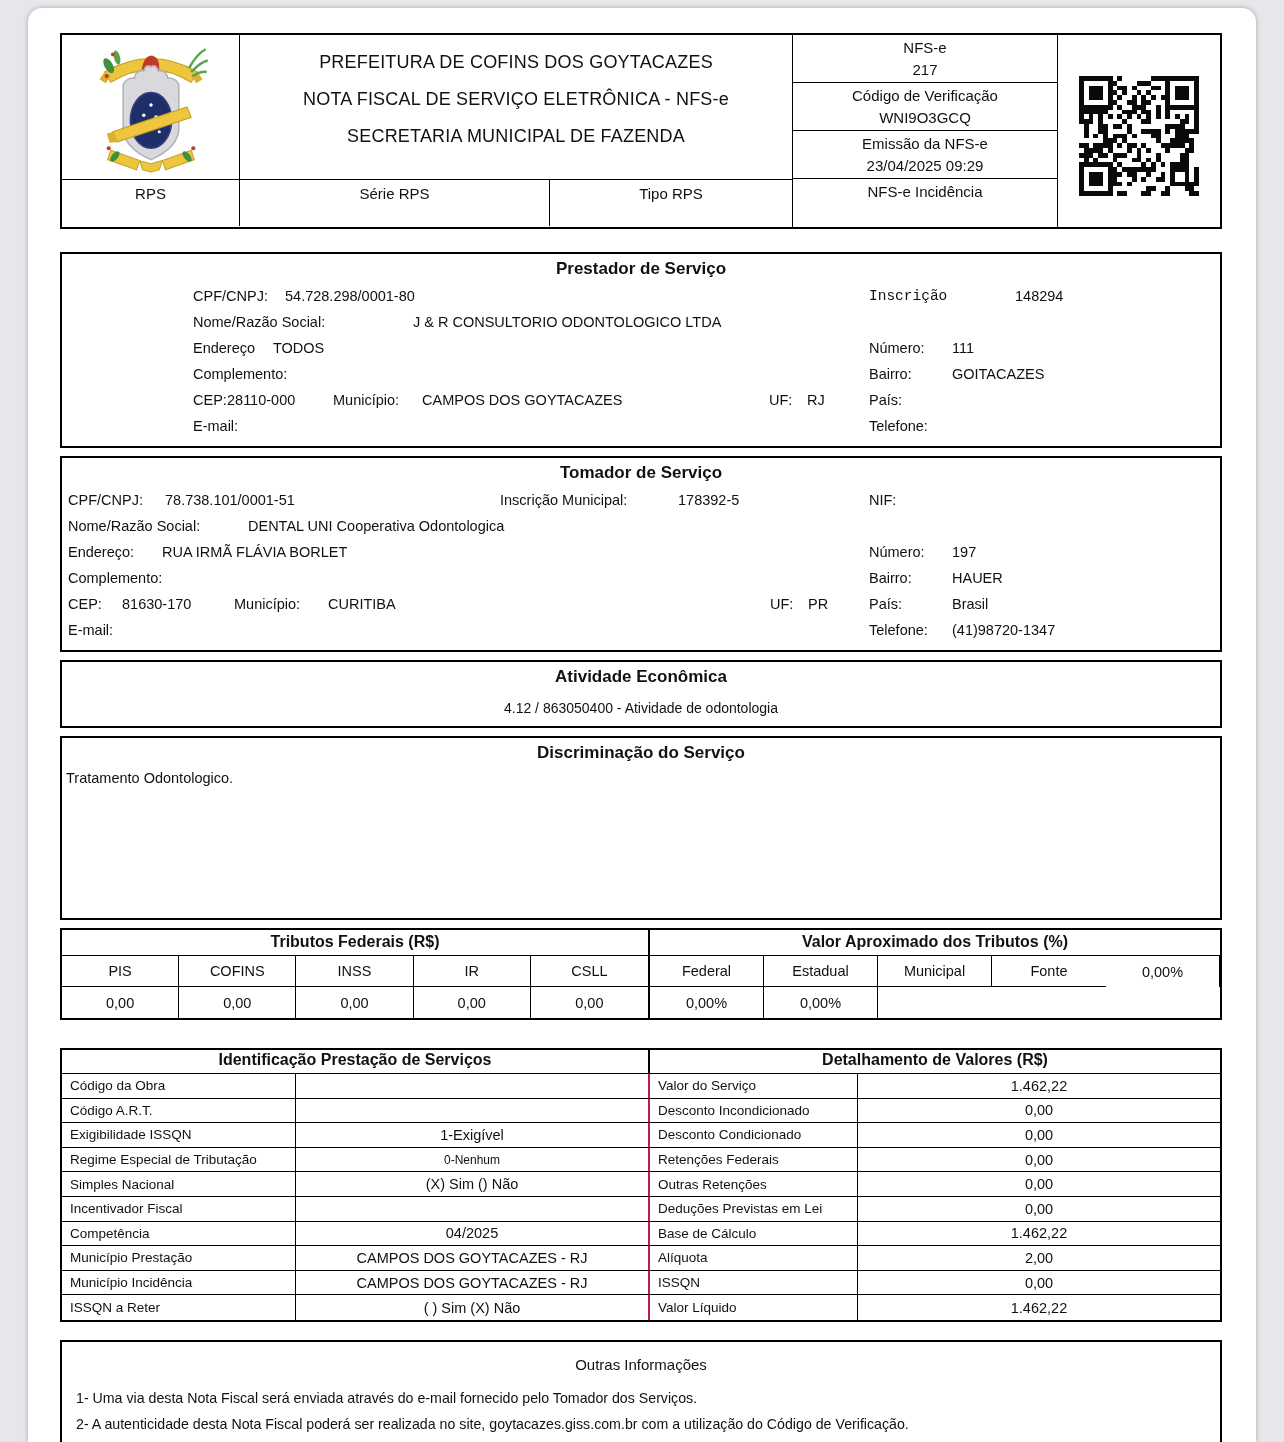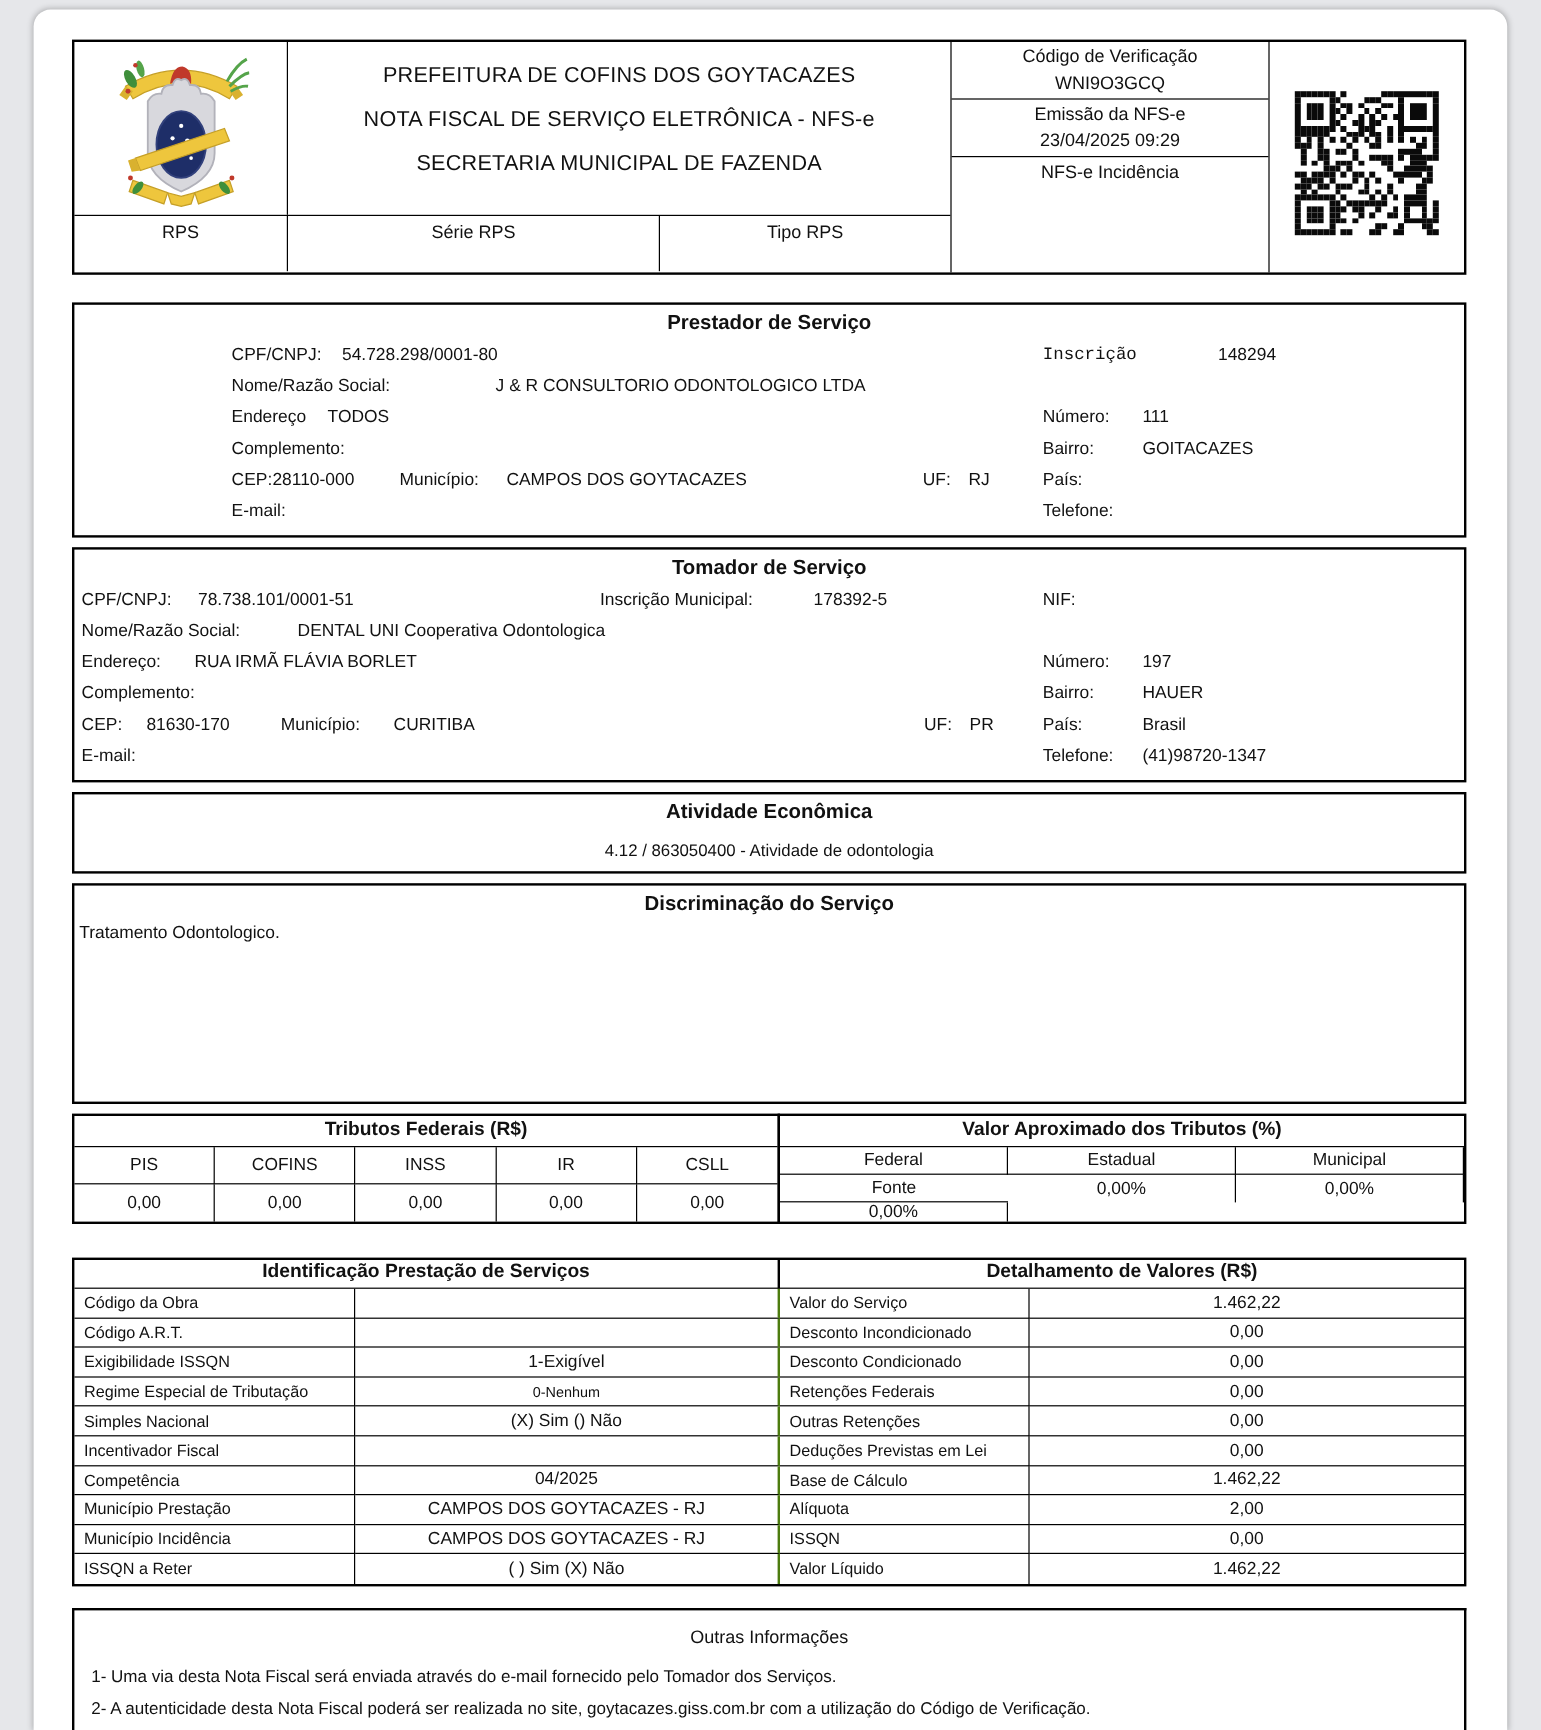--- a/index.html
+++ b/index.html
@@ -32,34 +32,34 @@
   .sec-title { text-align:center; font-weight:bold; font-size:17px; padding-top:5px; }
   .fr { position:absolute; left:0; right:0; height:24px; }
   .fl { position:absolute; top:0; font-size:14.5px; white-space:nowrap; }
 
   .sec-atividade .a-val { text-align:center; font-size:14px; margin-top:13px; }
   .sec-disc .d-text { position:absolute; left:4px; top:32px; font-size:14.5px; }
 
   
   .ttab { position:absolute; top:920px; height:92px; border:2px solid #000; display:grid; grid-template-rows:26px 1fr 1fr; }
   .ttab-left  { left:32px;  width:590px; grid-template-columns:repeat(5,1fr); }
-  .ttab-right { left:620px; width:574px; grid-template-columns:repeat(3,1fr); }
+  .ttab-right { left:620px; width:574px; grid-template-columns:repeat(5,1fr); }
   .ttab .ttitle { grid-column:1/-1; border-bottom:1.5px solid #000; text-align:center; font-weight:bold; font-size:16px; padding-top:3px; }
   .ttab .tc { border-right:1px solid #000; border-bottom:1px solid #000; display:flex; align-items:center; justify-content:center; font-size:14.5px; }
   .ttab .tc.lastcol { border-right:none; }
   .ttab .tc.vrow { border-bottom:none; }
 
   
   .itab { position:absolute; left:32px; top:1040px; width:1162px; height:274px; border:2px solid #000;
           display:grid; grid-template-columns:234px 354px 208px 1fr; grid-template-rows:24px repeat(10,1fr); }
   .itab .ttl { font-weight:bold; font-size:16px; text-align:center; border-bottom:1px solid #000; padding-top:1px; }
   .itab .ttl-l { grid-column:1/3; border-right:2px solid #000; }
   .itab .ttl-r { grid-column:3/5; }
   .itab .il  { border-right:1px solid #000; border-bottom:1px solid #000; display:flex; align-items:center; padding-left:8px; font-size:13.5px; }
-  .itab .iv  { border-right:2px solid #4d7c0f; border-bottom:1px solid #000; display:flex; align-items:center; justify-content:center; font-size:14.5px; }
+  .itab .iv  { border-right:2px solid #be185d; border-bottom:1px solid #000; display:flex; align-items:center; justify-content:center; font-size:14.5px; }
   .itab .irl { border-right:1px solid #000; border-bottom:1px solid #000; display:flex; align-items:center; padding-left:8px; font-size:13.5px; }
   .itab .irv { border-bottom:1px solid #000; display:flex; align-items:center; justify-content:center; font-size:14.5px; }
   .itab > div:nth-last-child(-n+4) { border-bottom:none; }
   .itab .small { font-size:12px; }
 
   
   .sec-outras .o-title { text-align:center; font-size:15px; padding-top:14px; }
   .sec-outras .o-item { position:absolute; left:14px; font-size:14.2px; white-space:nowrap; }
 </style>
 </head>
@@ -105,20 +105,24 @@
       </svg>
     </div>
 
     <div class="h-title">
       <div>PREFEITURA DE COFINS DOS GOYTACAZES</div>
       <div>NOTA FISCAL DE SERVIÇO ELETRÔNICA - NFS-e</div>
       <div>SECRETARIA MUNICIPAL DE FAZENDA</div>
     </div>
 
     <div class="h-info">
+      <div class="icell">
+        <div>NFS-e</div>
+        <div>217</div>
+      </div>
       <div class="icell">
         <div>Código de Verificação</div>
         <div>WNI9O3GCQ</div>
       </div>
       <div class="icell">
         <div>Emissão da NFS-e</div>
         <div>23/04/2025 09:29</div>
       </div>
       <div class="icell">
         <div>NFS-e Incidência</div>

